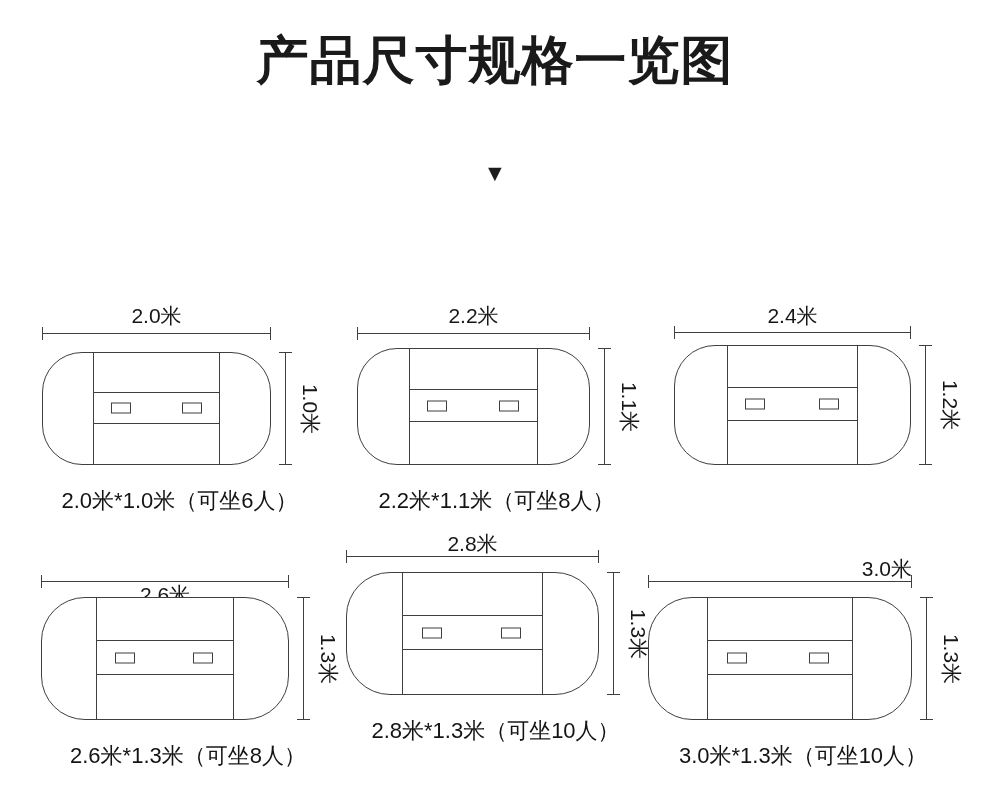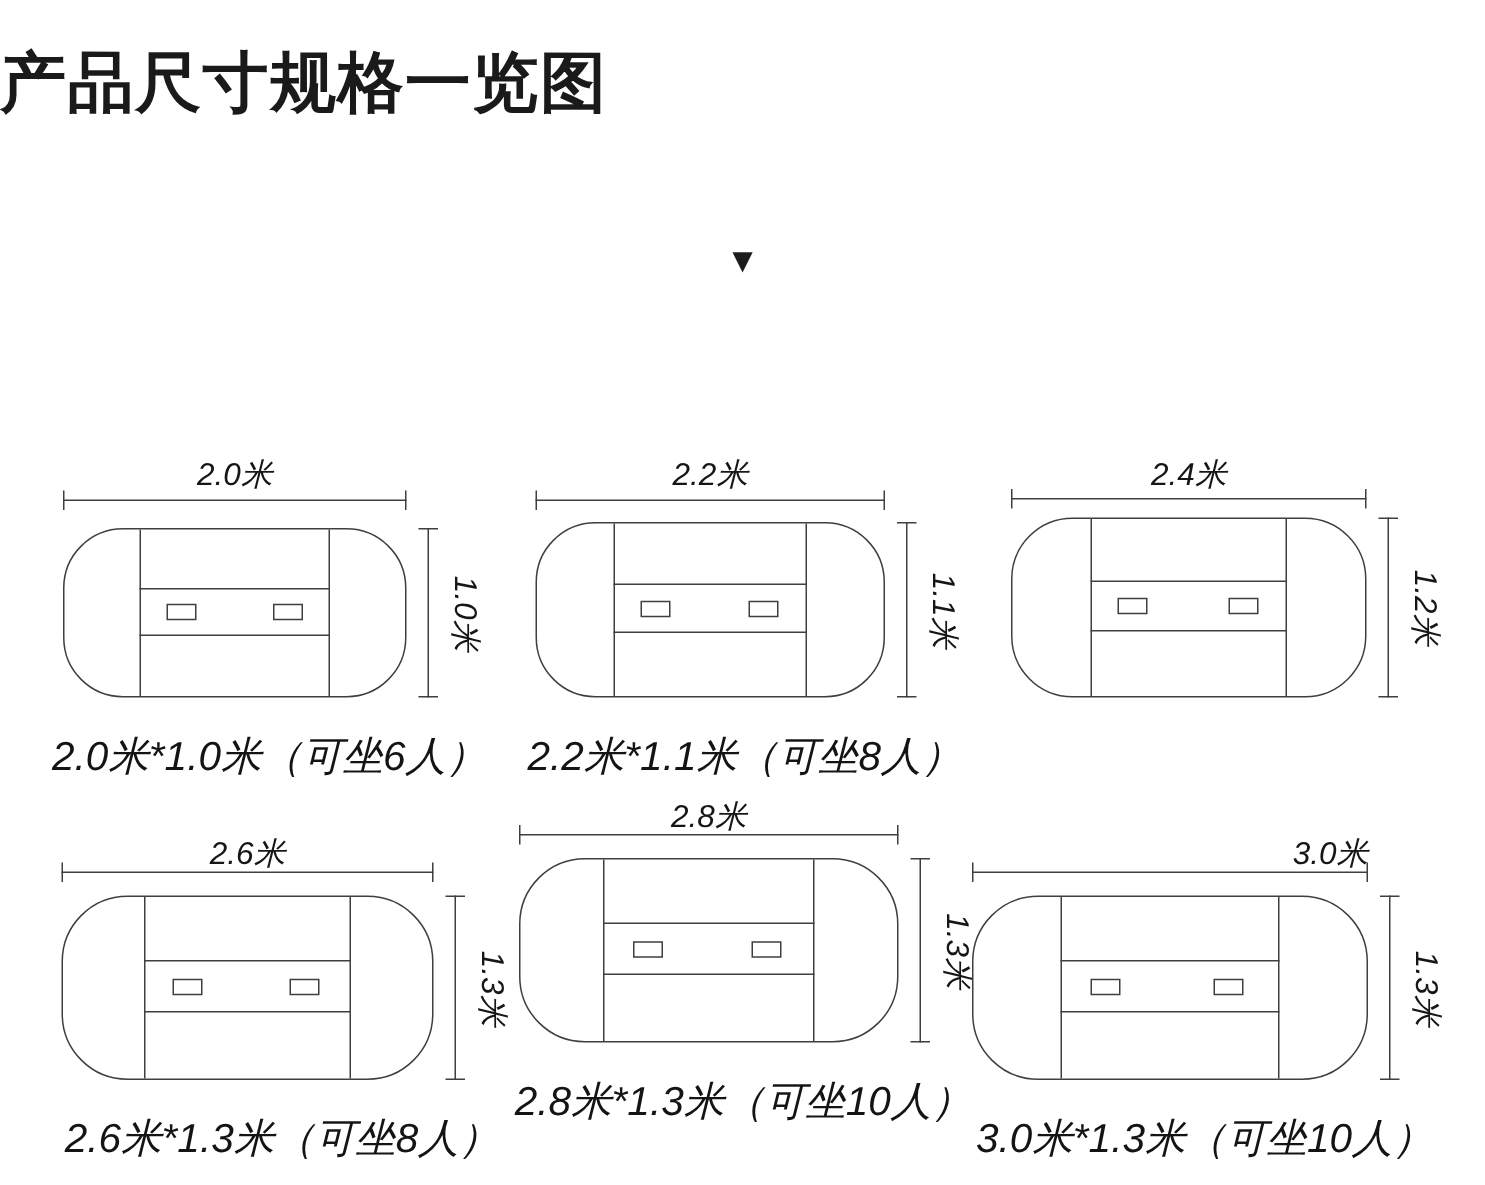--- a/index.html
+++ b/index.html
@@ -7,37 +7,37 @@
     --text:#161616;
   }
   html,body{margin:0;padding:0;background:#ffffff;}
   .page{
     position:relative;width:990px;height:790px;margin:0 auto;
     background:#ffffff;overflow:hidden;
     font-family:"Liberation Sans",sans-serif;color:var(--text);
   }
   
   .title{
-    position:absolute;top:32px;left:0;width:100%;text-align:left;
-    font-size:44px;font-weight:600;letter-spacing:1px;color:#1a1a1a;line-height:1.1;
+    position:absolute;top:32px;left:0;width:100%;text-align:center;
+    font-size:52px;font-weight:600;letter-spacing:1px;color:#1a1a1a;line-height:1.1;
   }
   .subtitle{
     position:absolute;top:129px;left:0;width:100%;text-align:center;
     font-size:12px;font-weight:500;letter-spacing:2.6px;color:#8a8a8a;
   }
   .arrow{
     position:absolute;top:162px;left:0;width:100%;text-align:center;
     font-size:23px;color:#1c1c1c;line-height:1;
   }
   .intro{
     position:absolute;top:213px;left:0;width:100%;text-align:center;
     font-size:30px;font-weight:500;color:#121212;
   }
   
-  .cell{position:absolute;font-style:italic;}
+  .cell{position:absolute;}
   .wlabel{
     position:absolute;top:0;left:0;text-align:center;
     font-size:21px;font-weight:500;color:var(--text);
   }
   .hdim{position:absolute;height:1px;background:var(--line);}
   .tick{position:absolute;width:1px;height:13px;background:var(--line);top:-6px;}
   .tick.tl{left:0;}
   .tick.tr{right:0;}
   .tableDraw{
     position:absolute;box-sizing:border-box;background:#fff;
@@ -61,21 +61,21 @@
   .vtick{position:absolute;left:-4px;width:13px;height:1px;background:var(--line);}
   .vtick.vt{top:0;}
   .vtick.vb{bottom:0;}
   .hlabel{
     position:absolute;left:27px;top:50%;
     transform:translate(-50%,-50%) rotate(90deg);
     white-space:nowrap;font-size:21px;font-weight:500;color:var(--text);
   }
   .caption{
     position:absolute;left:50%;transform:translateX(-50%);
-    white-space:nowrap;font-size:27px;font-weight:500;color:#141414;
+    white-space:nowrap;font-size:22px;font-weight:500;color:#141414;
   }
 </style>
 </head>
 <body>
 
 <div class="page">
 
   <div class="title">产品尺寸规格一览图</div>
   <div class="arrow">▼</div>
 
@@ -141,21 +141,21 @@
     </div>
     <div class="vdim" style="left:249px;top:43px;height:120px;">
       <span class="vtick vt"></span>
       <span class="vtick vb"></span>
       <div class="vline"></div>
       <div class="hlabel">1.2米</div>
     </div>
   </div>
 
   <div class="cell" style="left:41px;top:555px;width:294px;height:215px;">
-    <div class="wlabel" style="width:248px;">2.6米</div>
+    <div class="wlabel" style="width:248px;margin-top:26px;">2.6米</div>
     <div class="hdim" style="top:26px;width:248px;">
       <span class="tick tl"></span>
       <span class="tick tr"></span>
     </div>
     <div class="tableDraw" style="top:42px;width:248px;height:123px;border-radius:44px;">
       <div class="seam l"></div>
       <div class="seam r"></div>
       <div class="band">
         <div class="grommet g1"></div>
         <div class="grommet g2"></div>

